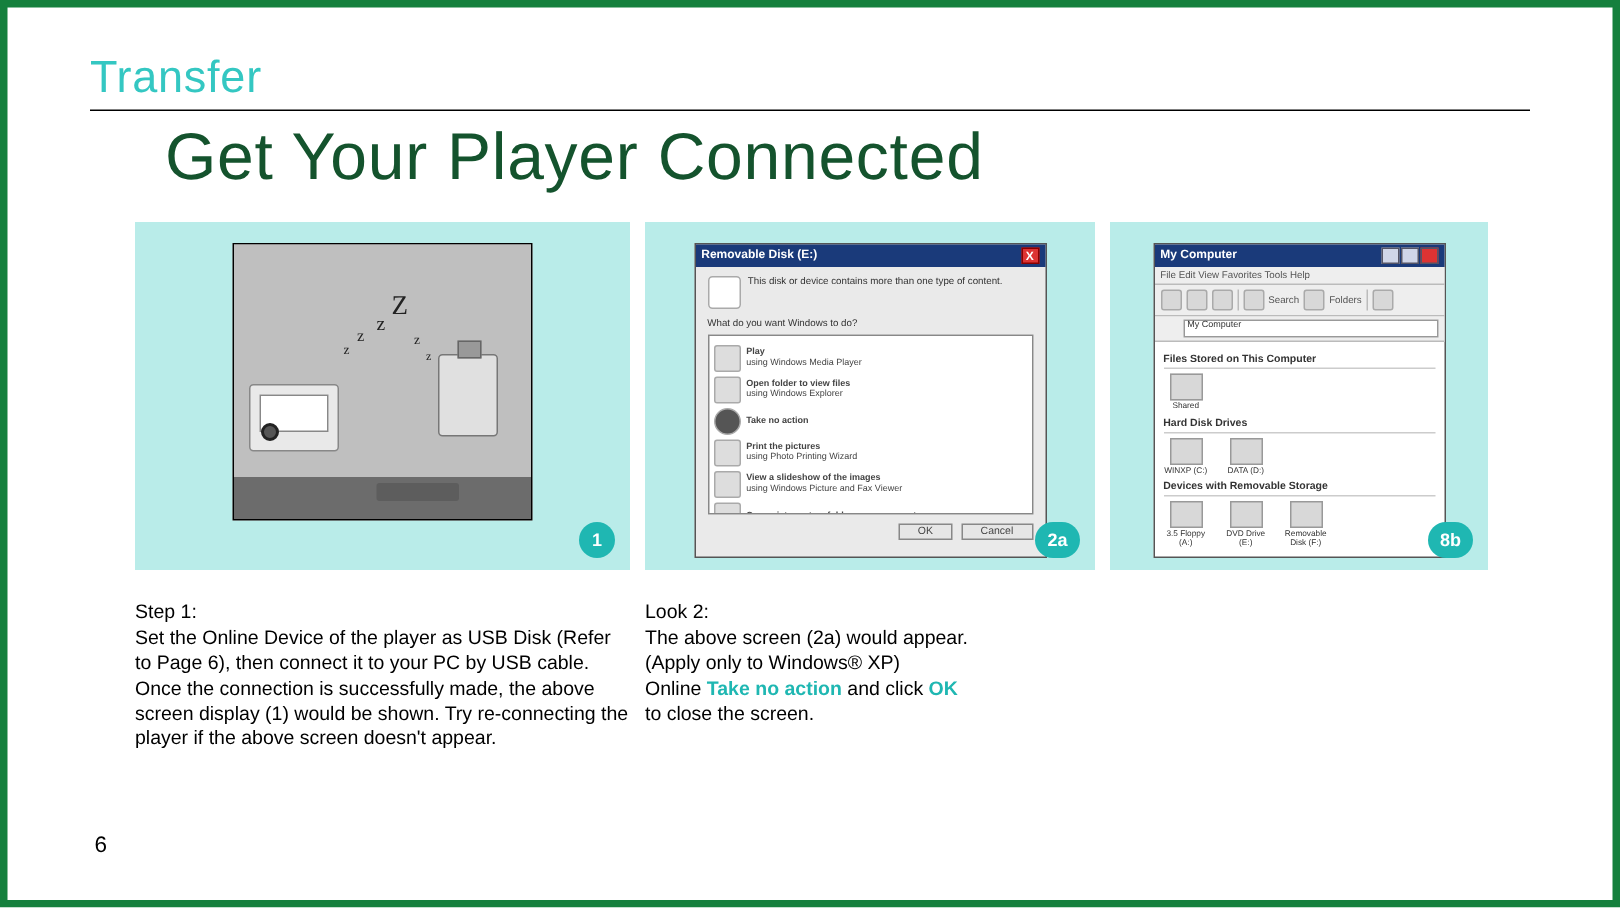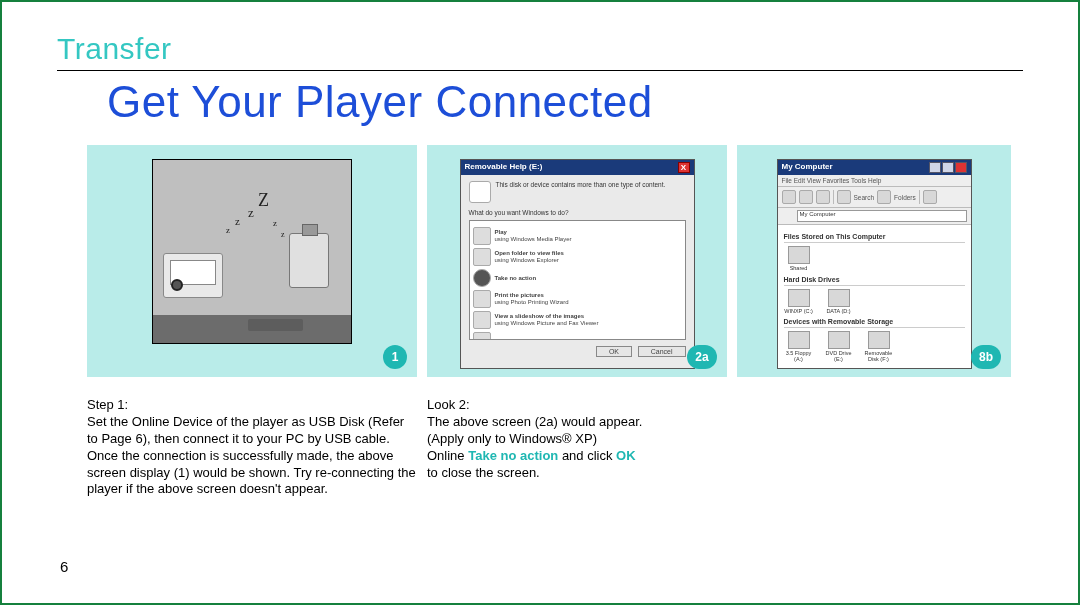--- a/index.html
+++ b/index.html
@@ -6,58 +6,58 @@
   body {
     font-family: Verdana, Geneva, sans-serif;
     background: #fff;
     width: 1080px;
     height: 605px;
     position: relative;
   }
   .page {
     width: 1080px;
     height: 605px;
-    border: 2px solid #15803d;
+    border: 5px solid #15803d;
     position: relative;
     padding: 30px 55px 20px 55px;
   }
   .section-header {
     font-family: "Trebuchet MS", "Century Gothic", sans-serif;
     font-size: 30px;
     font-weight: 300;
     color: #34c7c2;
     letter-spacing: 0.5px;
     margin-bottom: 4px;
   }
   .divider {
     border: none;
     border-top: 1.5px solid #000;
     margin-bottom: 6px;
   }
   .title {
     font-family: "Trebuchet MS", "Century Gothic", sans-serif;
     font-size: 44px;
     font-weight: 300;
-    color: #1d4ed8;
+    color: #14532d;
     letter-spacing: 0.5px;
     margin-left: 50px;
     margin-bottom: 18px;
   }
   .columns {
     display: flex;
     gap: 10px;
     margin-left: 30px;
   }
   .col {
     display: flex;
     flex-direction: column;
   }
   .col-1 { width: 330px; }
   .col-2 { width: 300px; }
-  .col-3 { width: 274px; }
+  .col-3 { width: 252px; }
 
   .panel {
     background: #b9ece9;
     position: relative;
     display: flex;
     align-items: flex-start;
     justify-content: center;
     padding: 14px 10px 10px 10px;
     height: 232px;
   }
@@ -259,21 +259,21 @@
       <div class="step-text">
         <span class="lbl">Step 1:</span>
         <span>Set the Online Device of the player as USB Disk (Refer to Page 6), then connect it to your PC by USB cable. Once the connection is successfully made, the above screen display (1) would be shown. Try re-connecting the player if the above screen doesn't appear.</span>
       </div>
     </div>
 
     <div class="col col-2">
       <div class="panel">
         <div class="dialog">
           <div class="titlebar">
-            <span>Removable Help (E:)</span>
+            <span>Removable Disk (E:)</span>
             <span class="x">X</span>
           </div>
           <div class="dialog-body">
             <div class="dialog-blurb">
               <div class="dia-icon"></div>
               <div class="dia-text">This disk or device contains more than one type of content.</div>
             </div>
             <div class="dia-text" style="margin-bottom:3px">What do you want Windows to do?</div>
             <div class="dialog-list">
               <div class="dialog-row">

